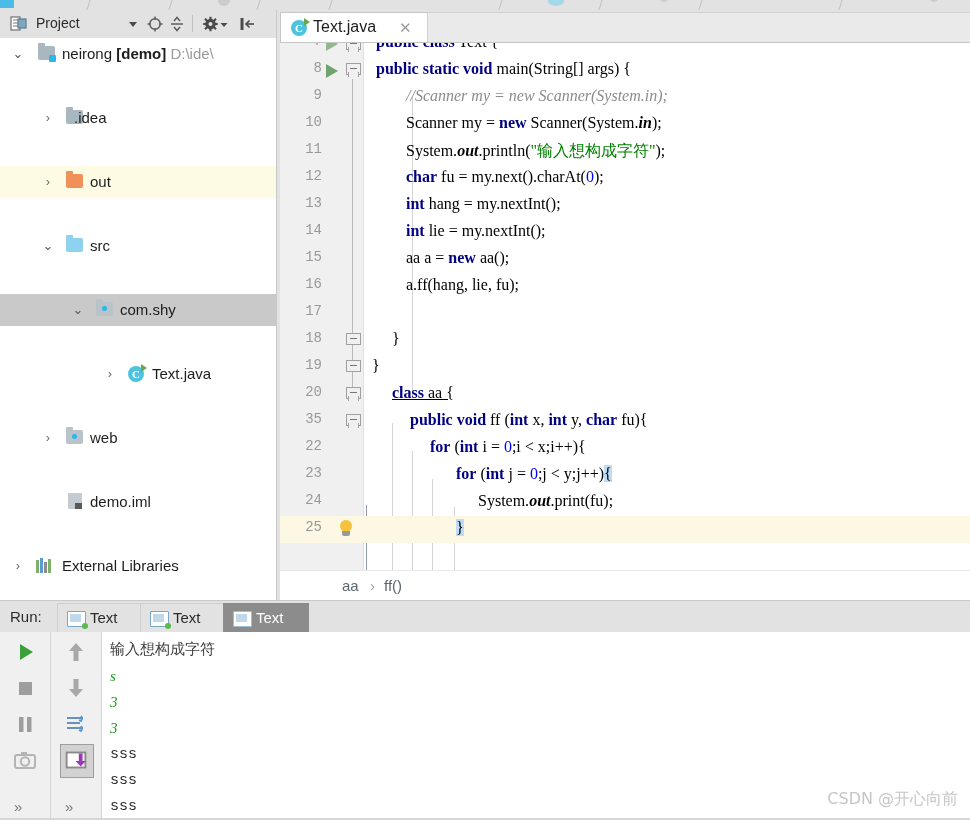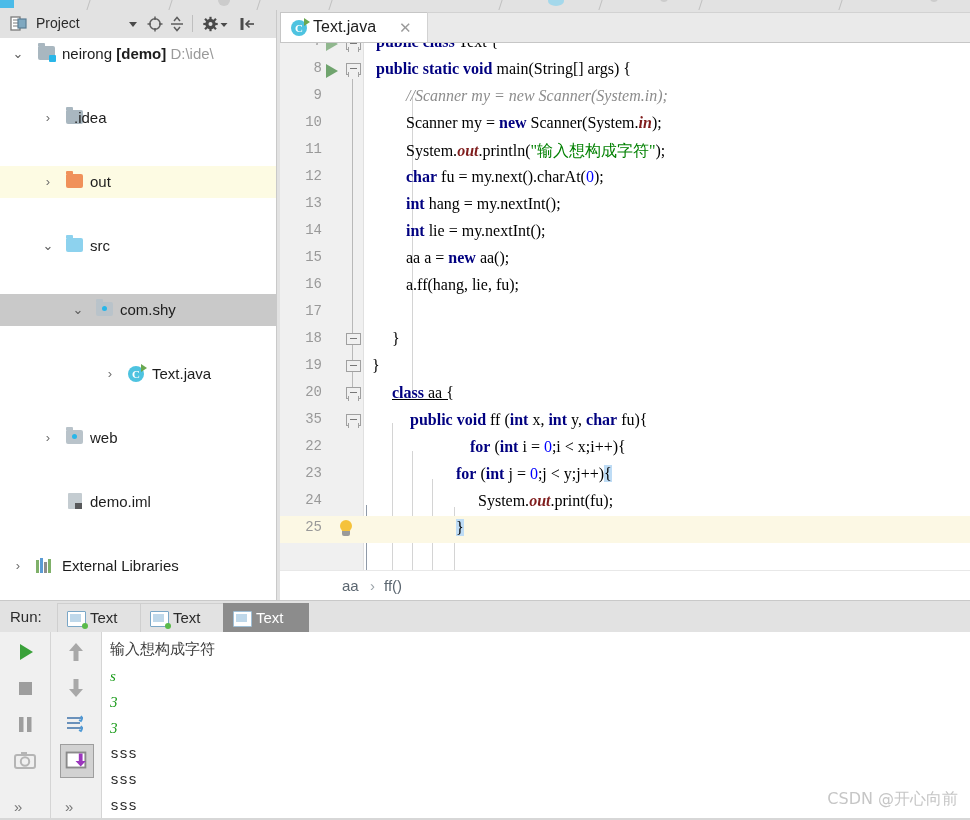--- a/index.html
+++ b/index.html
@@ -67,21 +67,21 @@
   .gutter{position:absolute;left:0;top:0;width:83px;height:527px;background:#f0f0f0;}
   .gutter-edge{position:absolute;left:83px;top:0;width:1px;height:527px;background:#e0e0e0;}
   .lnum{position:absolute;left:0;width:42px;text-align:right;font-family:"Liberation Mono",monospace;font-size:14px;color:#999;}
   .codeline{position:absolute;left:0;width:690px;height:27px;font-family:"Liberation Serif",serif;font-size:16px;white-space:pre;}
   .codeline.cur{background:#fcf8e4;}
   .ctext{position:absolute;left:96px;top:3px;}
   .kw{color:#000080;font-weight:bold;}
   .cm{color:#8c8c8c;font-style:italic;margin-top:48px;}
   .st{color:#008000;}
   .num{color:#0000ff;}
-  .fld{color:#7f1d1d;font-weight:bold;font-style:italic;}
+  .fld{color:#000000;font-weight:bold;font-style:italic;}
   .br{background:#bedcf5;}
   .runarrow{position:absolute;left:46px;width:0;height:0;border-left:12px solid #70a46e;border-top:7px solid transparent;border-bottom:7px solid transparent;}
   .foldm{position:absolute;left:66px;width:13px;height:13px;}
   .foldm .box{position:absolute;left:0;top:0;width:13px;height:10px;border:1px solid #a0a0a0;background:#f0f0f0;}
   .foldm .box:after{content:"";position:absolute;left:3px;top:4px;width:7px;height:1px;background:#777;}
   .foldm .tip{position:absolute;left:2px;top:9px;width:9px;height:5px;background:#f0f0f0;border-left:1px solid #a0a0a0;border-right:1px solid #a0a0a0;}
   .foldline{position:absolute;left:72px;width:1px;background:#b8b8b8;}
   .indent{position:absolute;width:1px;background:#d4d4d4;}
   .bulb{position:absolute;left:57px;width:18px;height:18px;}
   .bulb .glass{position:absolute;left:3px;top:0;width:12px;height:12px;border-radius:50%;background:#f5c23b;}
@@ -398,21 +398,21 @@
       </div>
 
       <div class="codeline" style="top:365px;">
         <span class="lnum" style="top:3px;">35</span>
         <span class="foldm" style="top:6px;"><span class="box"></span><span class="tip"></span></span>
         <span class="ctext" style="left:130px;"><span class="kw">public void</span> ff (<span class="kw">int</span> x, <span class="kw">int</span> y, <span class="kw">char</span> fu){</span>
       </div>
 
       <div class="codeline" style="top:392px;">
         <span class="lnum" style="top:3px;">22</span>
-        <span class="ctext" style="left:150px;margin-left:40px;"><span class="kw">for</span> (<span class="kw">int</span> i = <span class="num">0</span>;i &lt; x;i++){</span>
+        <span class="ctext" style="left:150px;"><span class="kw">for</span> (<span class="kw">int</span> i = <span class="num">0</span>;i &lt; x;i++){</span>
       </div>
 
       <div class="codeline" style="top:419px;">
         <span class="lnum" style="top:3px;">23</span>
         <span class="ctext" style="left:176px;"><span class="kw">for</span> (<span class="kw">int</span> j = <span class="num">0</span>;j &lt; y;j++)<span class="br">{</span></span>
       </div>
 
       <div class="codeline" style="top:446px;">
         <span class="lnum" style="top:3px;">24</span>
         <span class="ctext" style="left:198px;">System.<span class="fld">out</span>.print(fu);</span>

